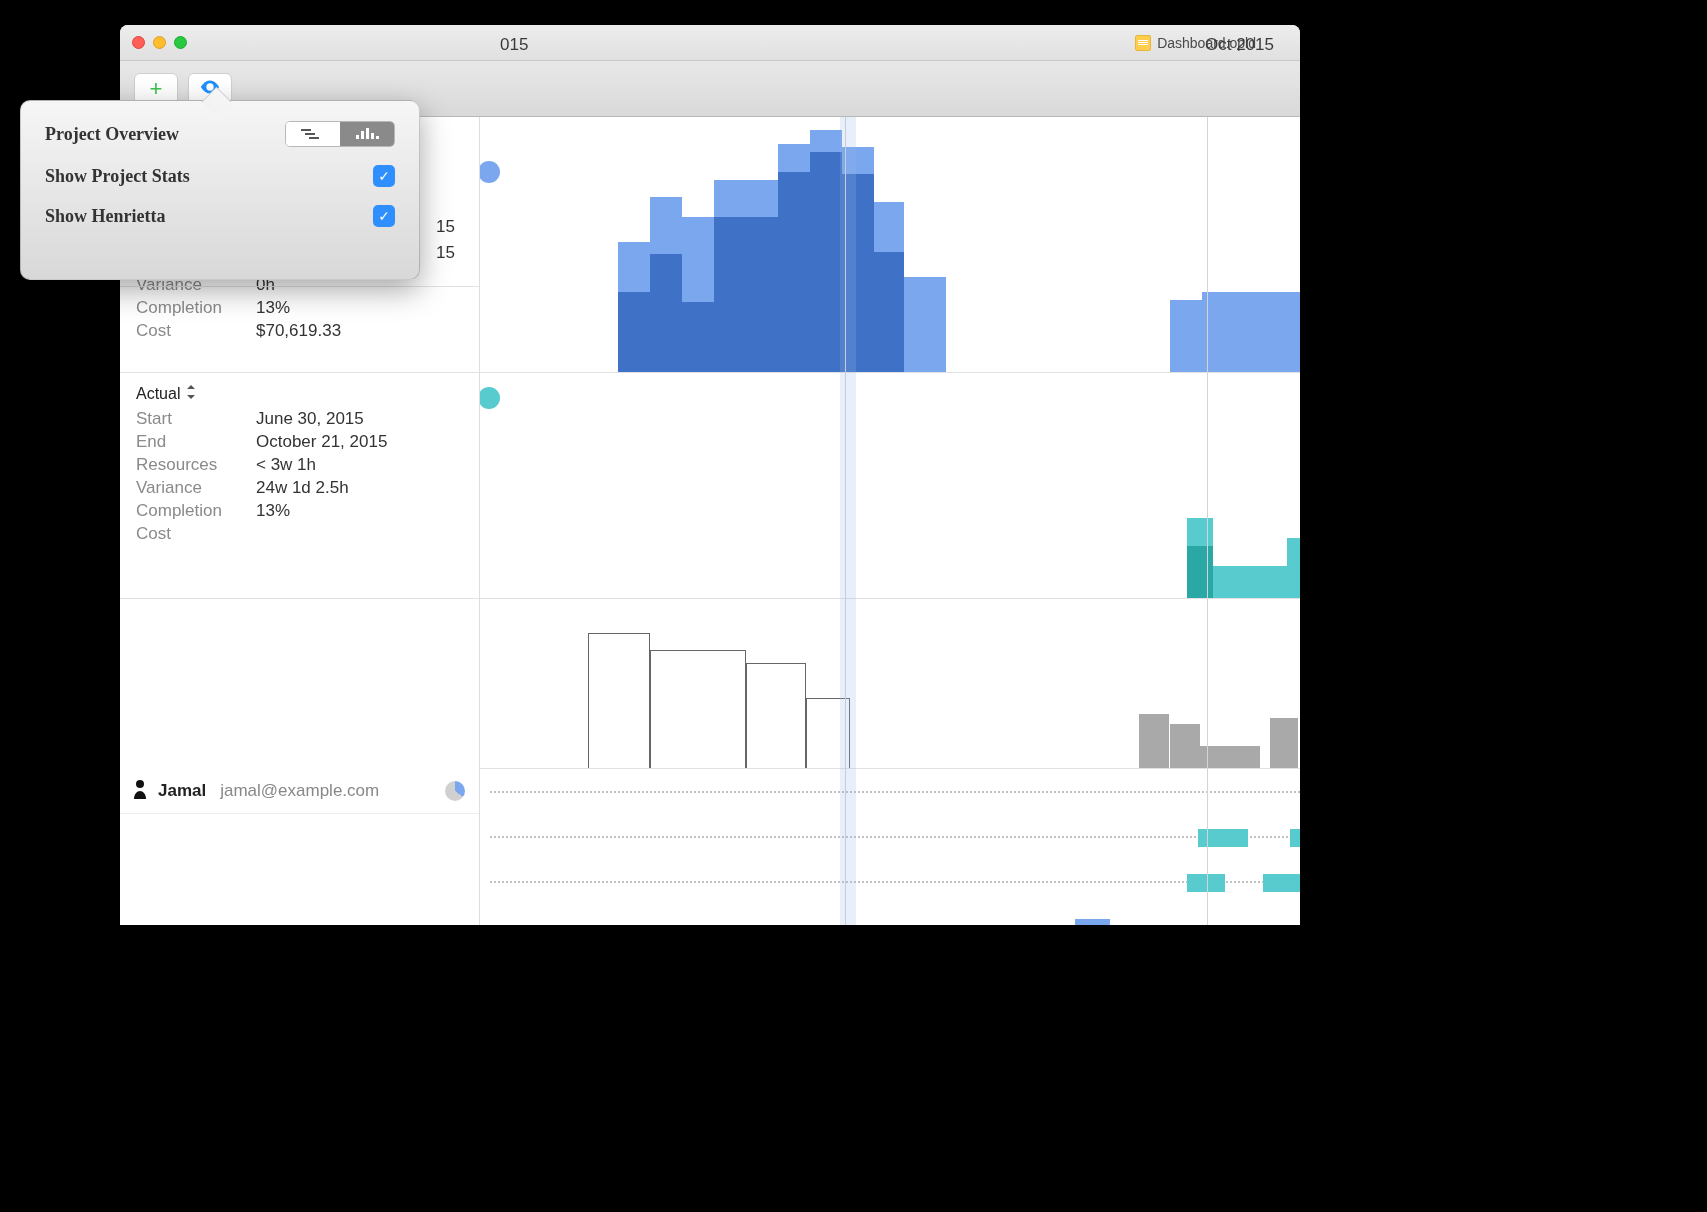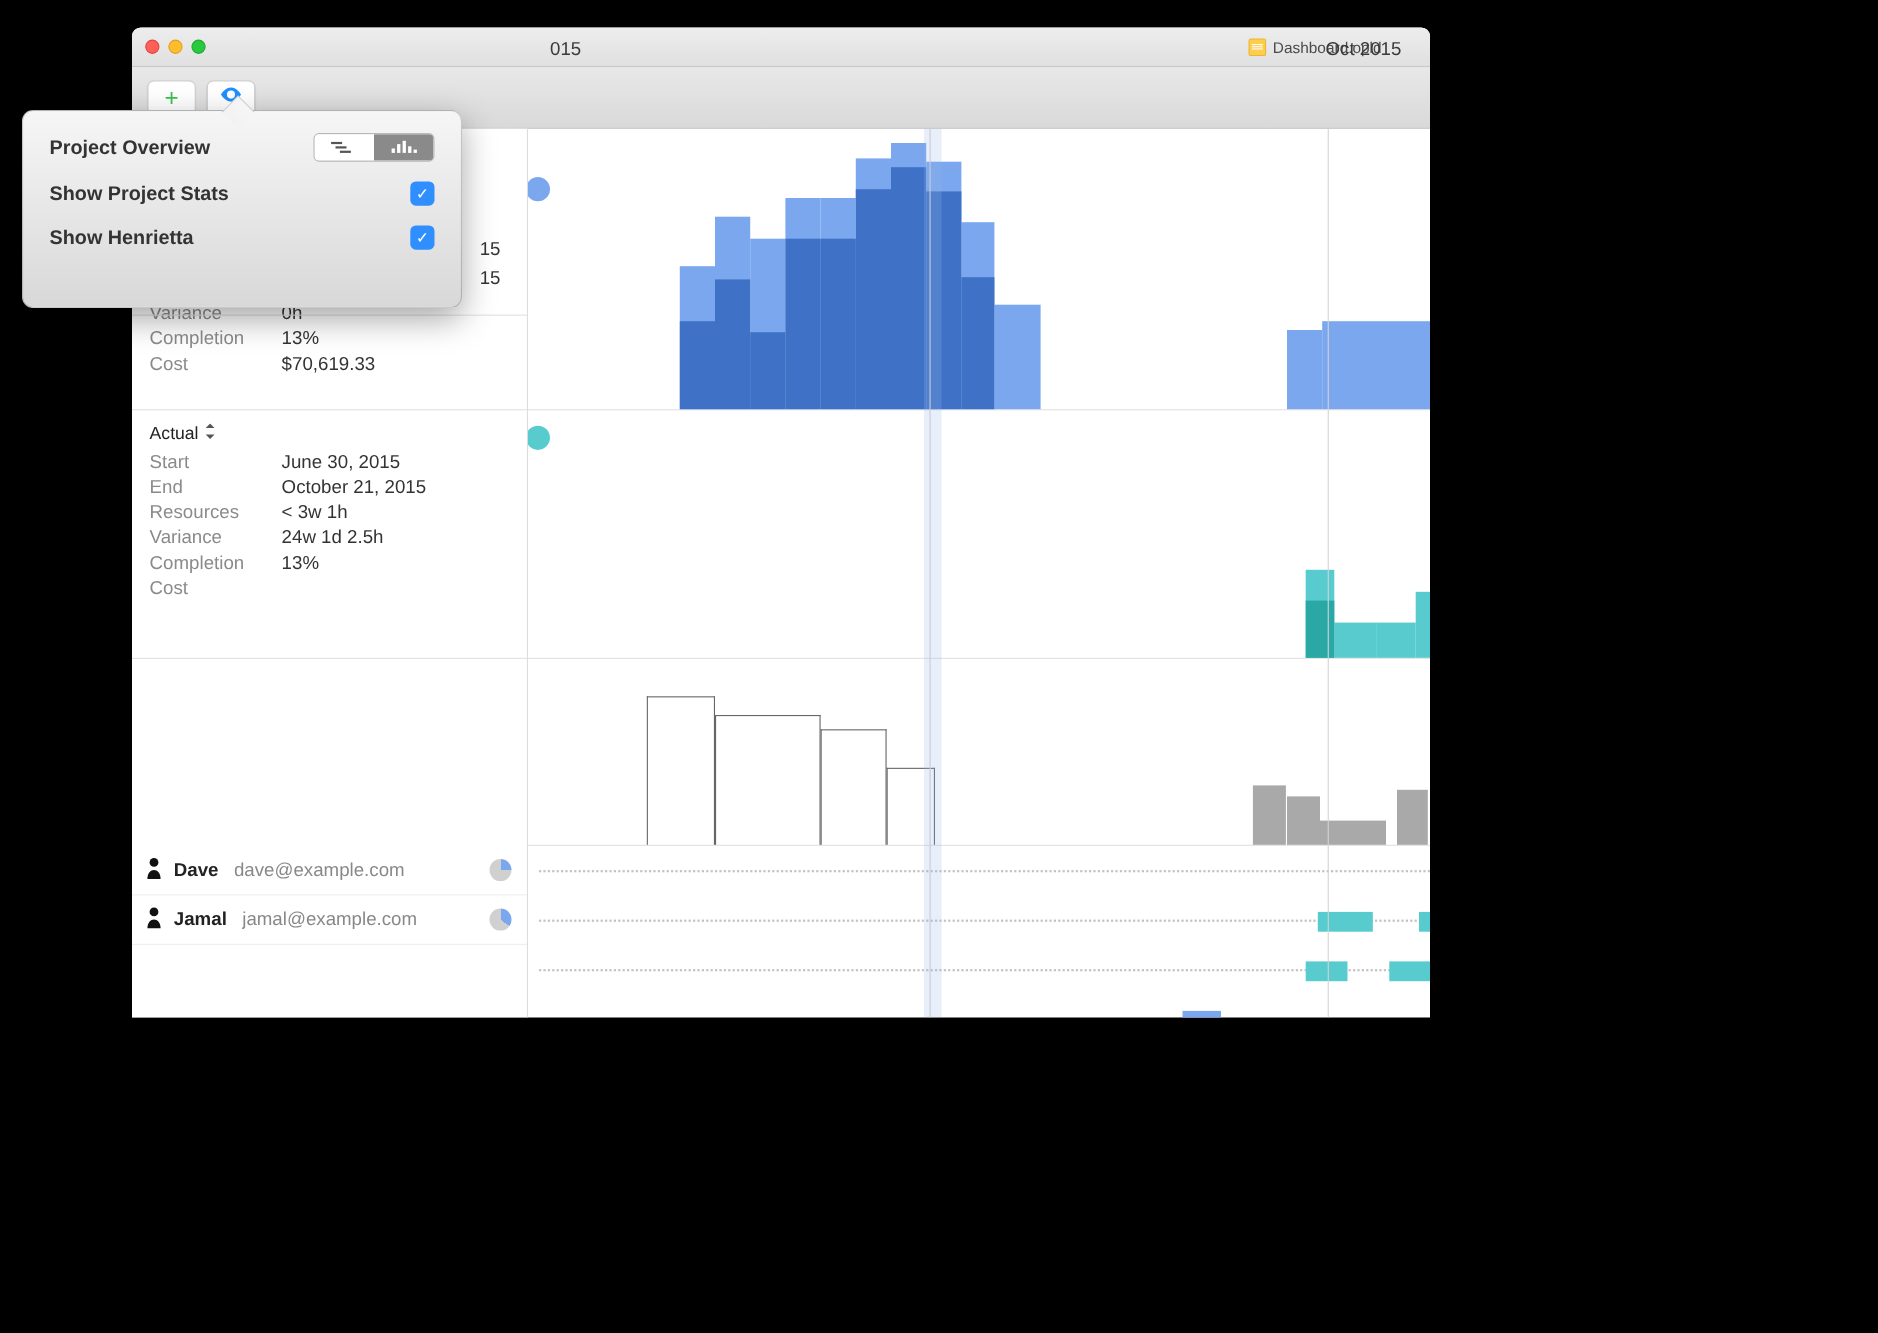--- a/index.html
+++ b/index.html
@@ -76,21 +76,21 @@
     box-shadow:0 10px 30px rgba(0,0,0,0.35);
     z-index:200;
     padding:20px 24px;
   }
   .popover::before{
     content:"";position:absolute;top:-10px;left:185px;
     width:20px;height:20px;background:linear-gradient(#f6f6f6,#f2f2f2);
     transform:rotate(45deg);border-top:1px solid rgba(0,0,0,0.15);border-left:1px solid rgba(0,0,0,0.15);
   }
   .pop-row{display:flex;align-items:center;justify-content:space-between;margin-bottom:18px;}
-  .pop-row .lbl{font-size:18px;font-weight:700;color:#333;}
+  .pop-row .lbl{font-size:18px;font-weight:700;color:#333;font-family:Liberation Serif, serif;}
   .segmented{display:flex;border:1px solid #b8b8b8;border-radius:5px;overflow:hidden;width:110px;height:26px;}
   .seg{flex:1;display:flex;align-items:center;justify-content:center;background:#fff;}
   .seg.active{background:#8a8a8a;}
   .seg svg{width:28px;height:14px;}
   .checkbox{
     width:22px;height:22px;border-radius:5px;background:#2f8fff;
     display:flex;align-items:center;justify-content:center;color:#fff;font-size:14px;
   }
   
   .content{position:absolute;top:92px;left:0;right:0;bottom:0;}
@@ -301,31 +301,20 @@
       </div>
 
       <div id="resource-rows" style="position:absolute;top:652px;left:0;right:0;">
           <div class="resource-row">
     <span class="person-icon">
       <svg viewBox="0 0 16 20">
                 <circle cx="8" cy="5" r="4" fill="#111"></circle>
                 <path d="M2 20c0-5 3-8 6-8s6 3 6 8z" fill="#111"></path>
               </svg>
     </span>
-    <span class="rname">Dave</span>
-    <span class="remail">dave@example.com</span>
-    <span class="pie" style="background:conic-gradient(#7ba7ee 0 90deg,#d0d0d0 0)"></span>
-          </div>
-          <div class="resource-row">
-    <span class="person-icon">
-      <svg viewBox="0 0 16 20">
-                <circle cx="8" cy="5" r="4" fill="#111"></circle>
-                <path d="M2 20c0-5 3-8 6-8s6 3 6 8z" fill="#111"></path>
-              </svg>
-    </span>
     <span class="rname">Jamal</span>
     <span class="remail">jamal@example.com</span>
     <span class="pie" style="background:conic-gradient(#7ba7ee 0 126deg,#d0d0d0 0)"></span>
           </div>
         </div>
     </div>
   </div>
 </div>
 
 <div class="popover">

